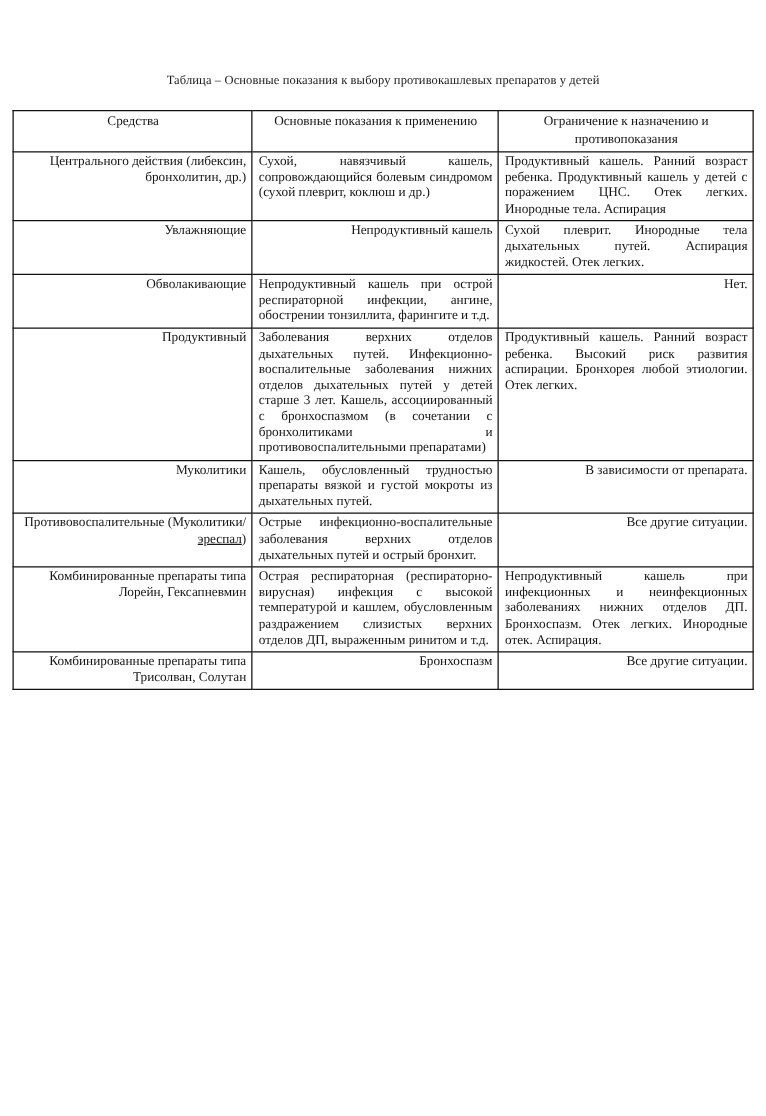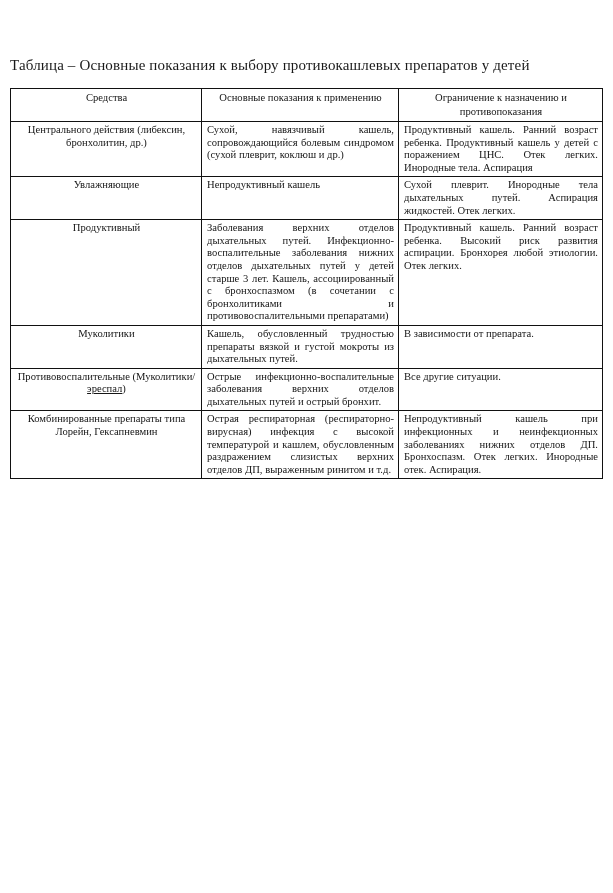--- a/index.html
+++ b/index.html
@@ -20,21 +20,22 @@
     width: 613px;
     height: 893px;
     position: relative;
     box-sizing: border-box;
   }
   .doc-title {
     position: absolute;
     left: 10px;
     top: 58px;
     width: 593px;
-    font-size: 15px;
+    text-align: center;
+    font-size: 10px;
     line-height: 14px;
     letter-spacing: 0.01em;
     color: #1a1a1a;
   }
   table.main-table {
     position: absolute;
     left: 10px;
     top: 88px;
     width: 592px;
     border-collapse: collapse;
@@ -57,29 +58,29 @@
   col.c3 { width: 204px; }
 
   thead th {
     text-align: center;
     vertical-align: middle;
     padding-top: 4px;
     padding-bottom: 4px;
     line-height: 14px;
   }
   td.col-a {
-    text-align: center;
+    text-align: right;
     hyphens: none;
   }
   td.col-b, td.col-c {
     text-align: justify;
     text-justify: inter-word;
   }
   td.col-b.nojust, td.col-c.nojust {
-    text-align: left;
+    text-align: right;
   }
   .spell {
     text-decoration: underline;
     text-decoration-thickness: 1px;
   }
 </style>
 </head>
 <body>
 
 <div class="page">
@@ -106,20 +107,25 @@
         <td class="col-b">Сухой, навязчивый кашель, сопровождающийся болевым синдромом (сухой плеврит, коклюш и др.)</td>
         <td class="col-c">Продуктивный кашель. Ранний возраст ребенка. Продуктивный кашель у детей с поражением ЦНС. Отек легких. Инородные тела. Аспирация</td>
       </tr>
 
       <tr>
         <td class="col-a">Увлажняющие</td>
         <td class="col-b nojust">Непродуктивный кашель</td>
         <td class="col-c">Сухой плеврит. Инородные тела дыхательных путей. Аспирация жидкостей. Отек легких.</td>
       </tr>
 
+      <tr>
+        <td class="col-a">Обволакивающие</td>
+        <td class="col-b">Непродуктивный кашель при острой респираторной инфекции, ангине, обострении тонзиллита, фарингите и т.д.</td>
+        <td class="col-c nojust">Нет.</td>
+      </tr>
 
 
       <tr>
         <td class="col-a">Продуктивный</td>
         <td class="col-b">Заболевания верхних отделов дыхательных путей. Инфекционно-воспалительные заболевания нижних отделов дыхательных путей у детей старше 3 лет. Кашель, ассоциированный с бронхоспазмом (в сочетании с бронхолитиками и противовоспалительными препаратами)</td>
         <td class="col-c">Продуктивный кашель. Ранний возраст ребенка. Высокий риск развития аспирации. Бронхорея любой этиологии. Отек легких.</td>
       </tr>
 
       <tr>
         <td class="col-a">Муколитики</td>
@@ -134,17 +140,22 @@
         <td class="col-c nojust">Все другие ситуации.</td>
       </tr>
 
 
       <tr>
         <td class="col-a">Комбинированные препараты типа Лорейн, Гексапневмин</td>
         <td class="col-b">Острая респираторная (респираторно-вирусная) инфекция с высокой температурой и кашлем, обусловленным раздражением слизистых верхних отделов ДП, выраженным ринитом и т.д.</td>
         <td class="col-c">Непродуктивный кашель при инфекционных и неинфекционных заболеваниях нижних отделов ДП. Бронхоспазм. Отек легких. Инородные отек. Аспирация.</td>
       </tr>
 
+      <tr>
+        <td class="col-a">Комбинированные препараты типа Трисолван, Солутан</td>
+        <td class="col-b nojust">Бронхоспазм</td>
+        <td class="col-c nojust">Все другие ситуации.</td>
+      </tr>
 
     </tbody>
   </table>
 
 </div>
 
 </body></html>

